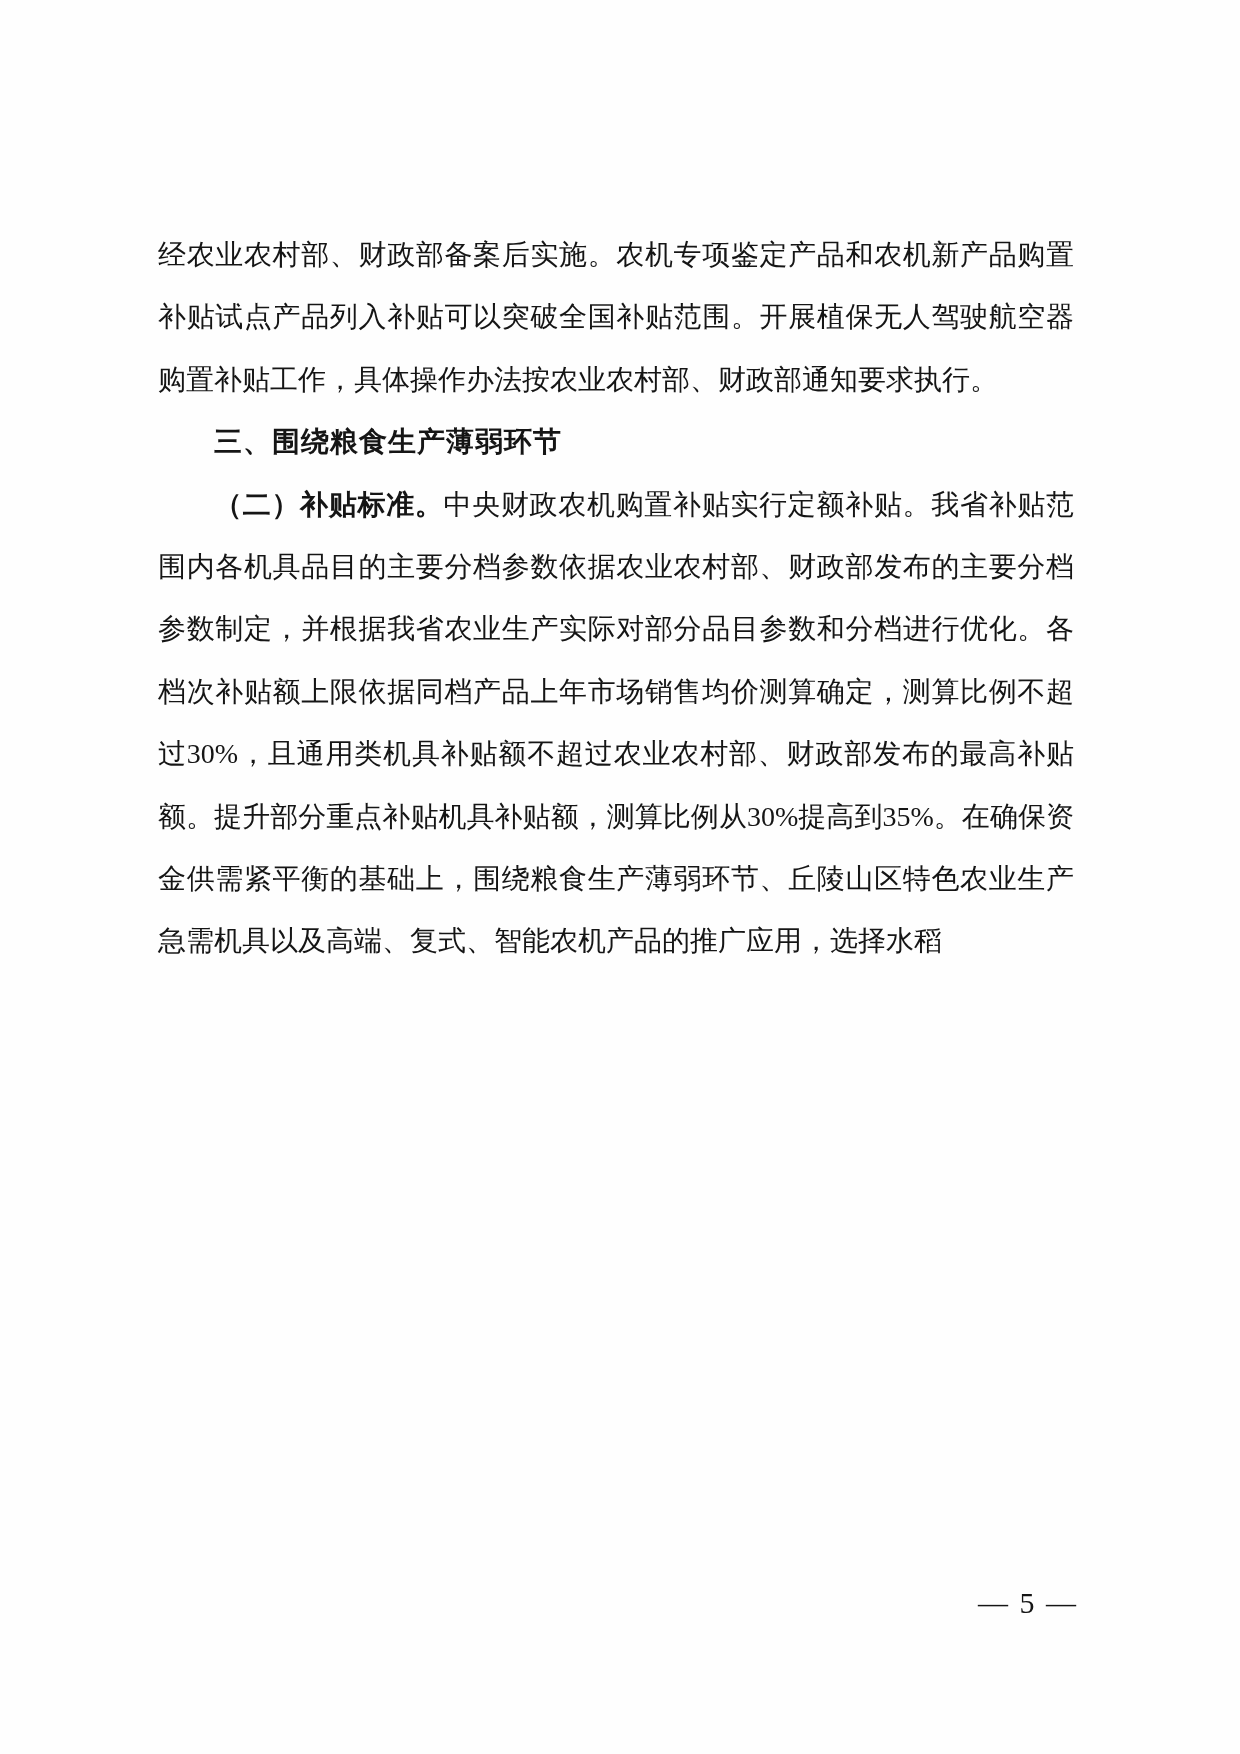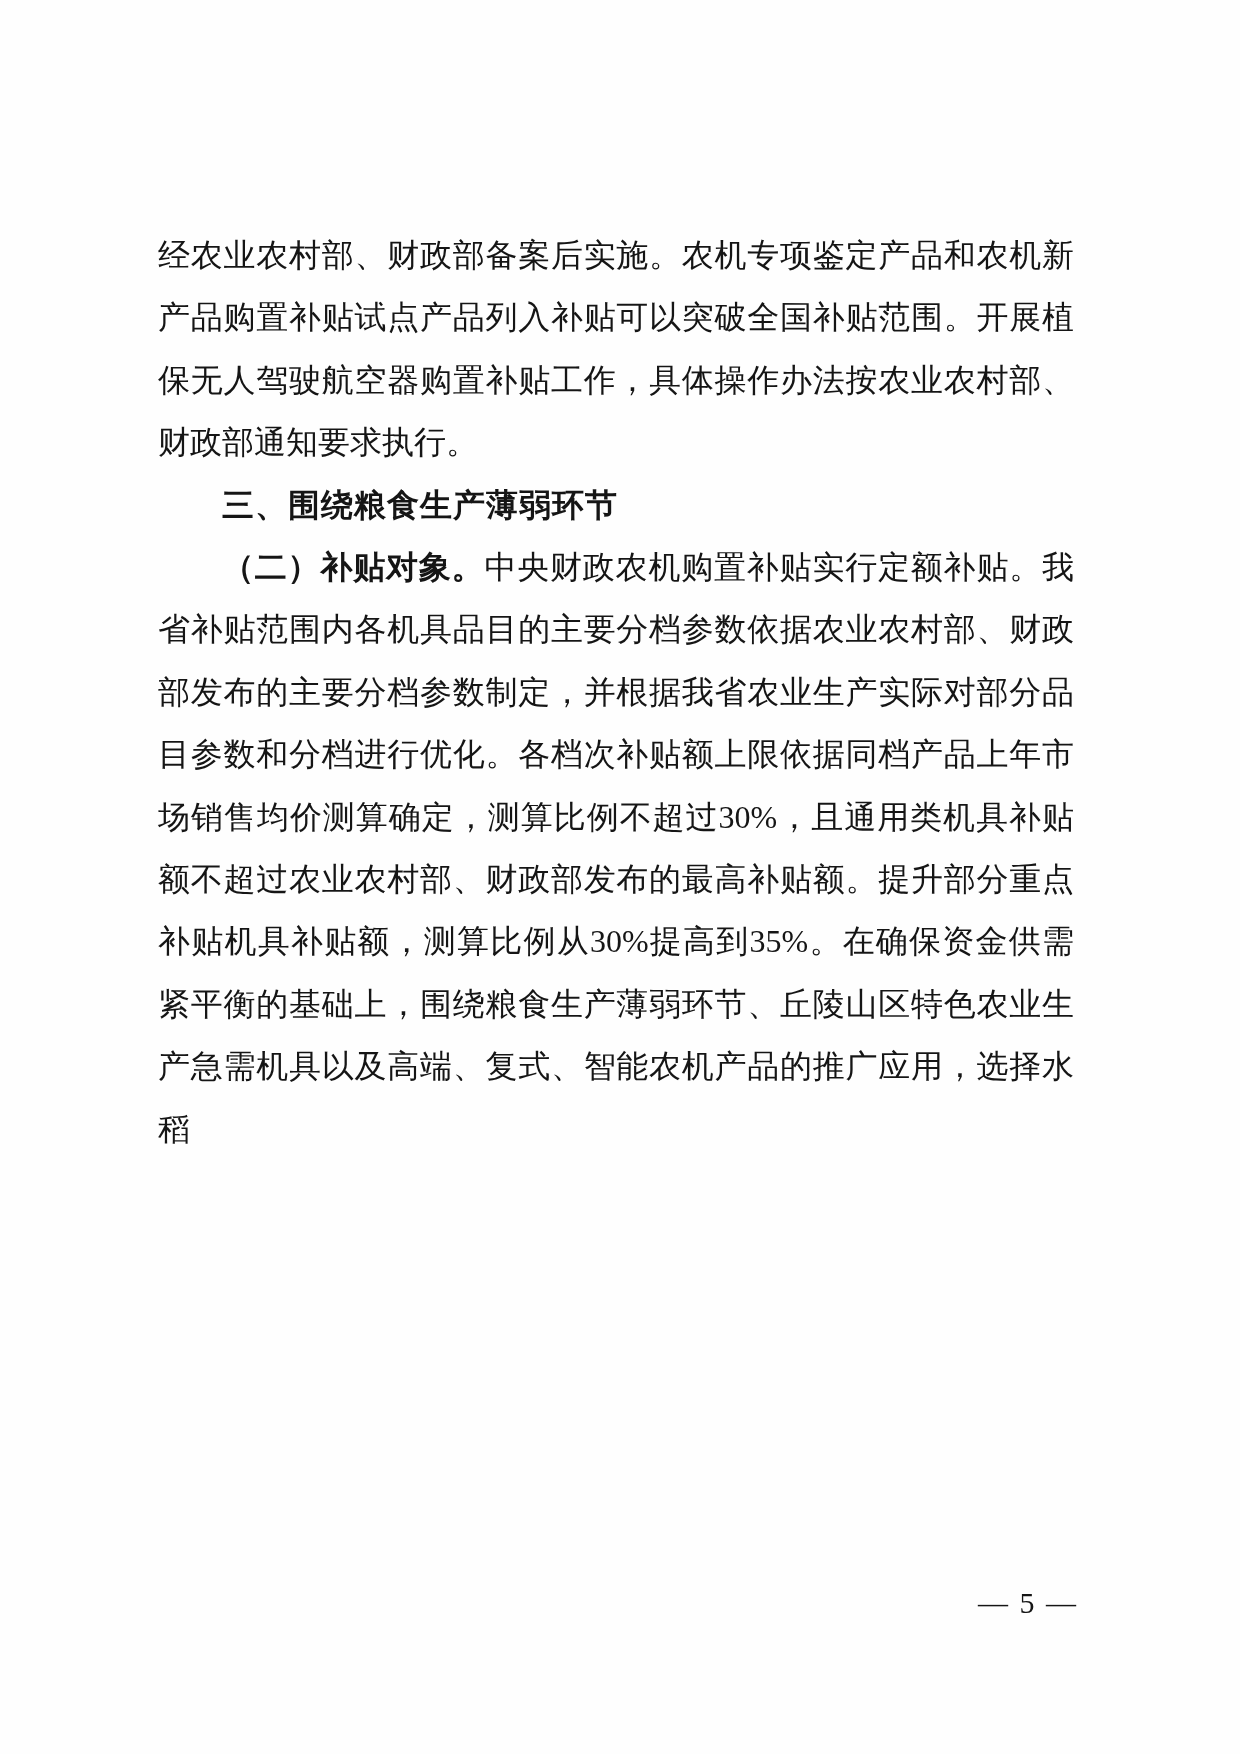--- a/index.html
+++ b/index.html
@@ -14,21 +14,21 @@
     background: #fefefe;
     overflow: hidden;
     font-family: "Liberation Serif", "DejaVu Serif", serif;
     color: #151515;
   }
   .doc-body {
     position: absolute;
     left: 158px;
     top: 224px;
     width: 916px;
-    font-size: 32px;
+    font-size: 28px;
     line-height: 62.4px;
     text-align: justify;
     text-justify: inter-character;
     word-break: normal;
     overflow-wrap: break-word;
   }
   .para {
     margin: 0;
     padding: 0;
   }
@@ -53,18 +53,18 @@
     white-space: nowrap;
   }
 </style>
 </head>
 <body>
 
 <div class="page">
   <div class="doc-body">
       <p class="para"><span class="seg-regular">经农业农村部、财政部备案后实施。农机专项鉴定产品和农机新产品购置补贴试点产品列入补贴可以突破全国补贴范围。开展植保无人驾驶航空器购置补贴工作，具体操作办法按农业农村部、财政部通知要求执行。</span></p>
       <p class="para indent heading"><span class="seg-bold">三、围绕粮食生产薄弱环节</span></p>
-      <p class="para indent"><span class="seg-bold">（二）补贴对象。</span><span class="seg-regular">中央财政农机购置补贴实行定额补贴。我省补贴范围内各机具品目的主要分档参数依据农业农村部、财政部发布的主要分档参数制定，并根据我省农业生产实际对部分品目参数和分档进行优化。各档次补贴额上限依据同档产品上年市场销售均价测算确定，测算比例不超过30%，且通用类机具补贴额不超过农业农村部、财政部发布的最高补贴额。提升部分重点补贴机具补贴额，测算比例从30%提高到35%。在确保资金供需紧平衡的基础上，围绕粮食生产薄弱环节、丘陵山区特色农业生产急需机具以及高端、复式、智能农机产品的推广应用，选择水稻</span></p>
+      <p class="para indent"><span class="seg-bold">（二）补贴标准。</span><span class="seg-regular">中央财政农机购置补贴实行定额补贴。我省补贴范围内各机具品目的主要分档参数依据农业农村部、财政部发布的主要分档参数制定，并根据我省农业生产实际对部分品目参数和分档进行优化。各档次补贴额上限依据同档产品上年市场销售均价测算确定，测算比例不超过30%，且通用类机具补贴额不超过农业农村部、财政部发布的最高补贴额。提升部分重点补贴机具补贴额，测算比例从30%提高到35%。在确保资金供需紧平衡的基础上，围绕粮食生产薄弱环节、丘陵山区特色农业生产急需机具以及高端、复式、智能农机产品的推广应用，选择水稻</span></p>
     </div>
   <div class="footer">
     <span>— 5 —</span>
   </div>
 </div>
 
 </body></html>

